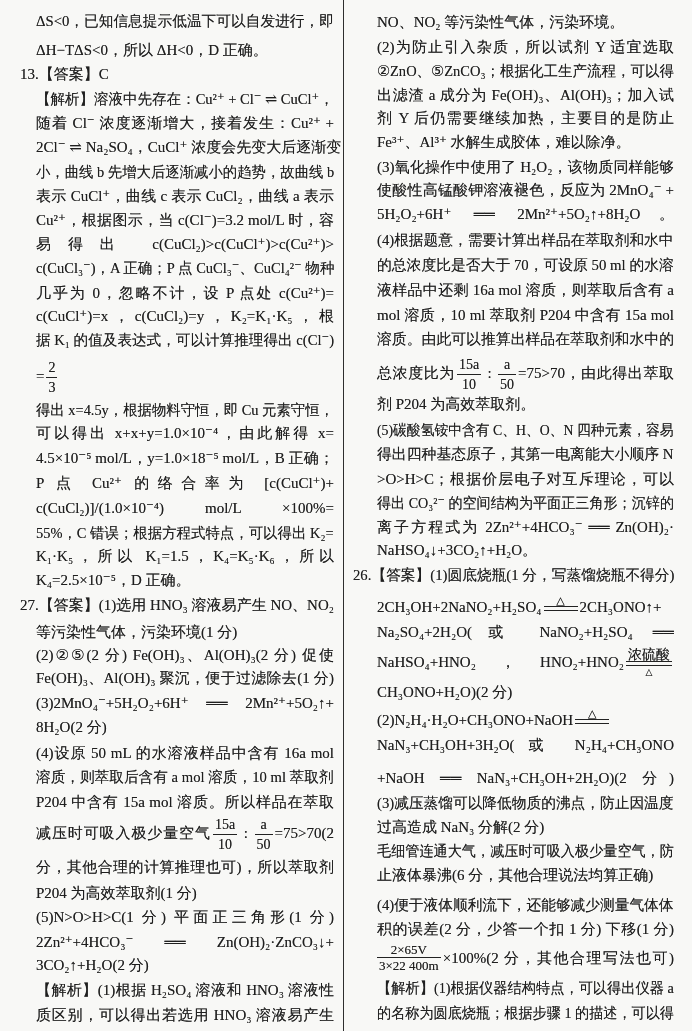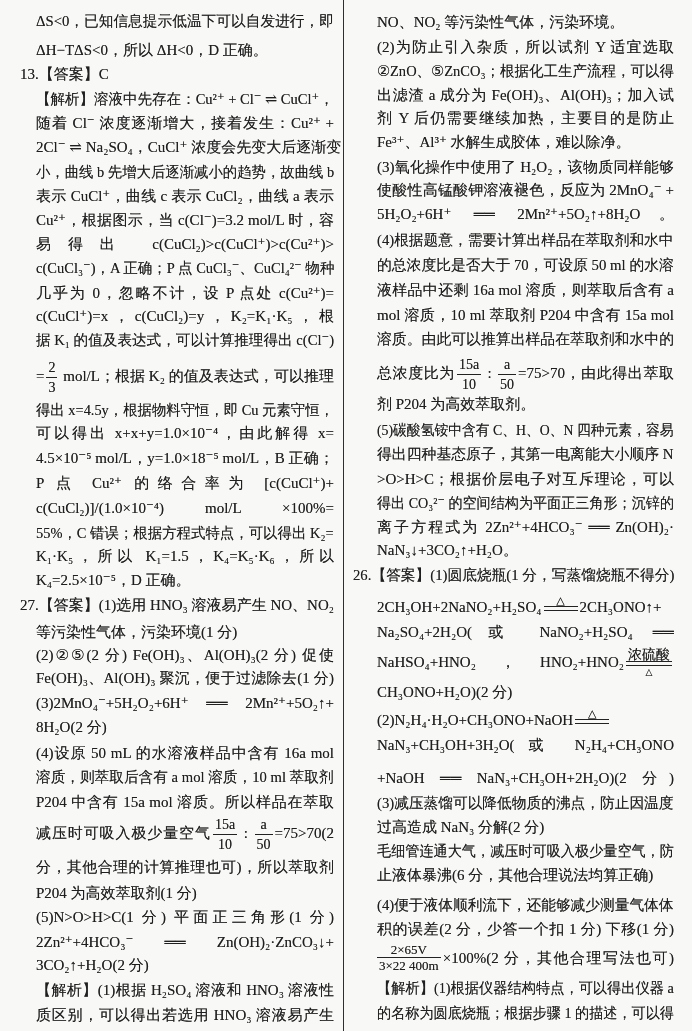--- a/index.html
+++ b/index.html
@@ -49,21 +49,21 @@
     <div class="line L j" style="top:111px">随着 Cl⁻ 浓度逐渐增大，接着发生：Cu²⁺ +</div>
     <div class="line L j" style="top:135px">2Cl⁻ ⇌ Na₂SO₄，CuCl⁺ 浓度会先变大后逐渐变</div>
     <div class="line L j" style="top: 160px; transform: scaleX(0.958199);">小，曲线 b 先增大后逐渐减小的趋势，故曲线 b</div>
     <div class="line L j" style="top:184px">表示 CuCl⁺，曲线 c 表示 CuCl₂，曲线 a 表示</div>
     <div class="line L j" style="top:208px">Cu²⁺，根据图示，当 c(Cl⁻)=3.2 mol/L 时，容</div>
     <div class="line L j" style="top:232px">易得出 c(CuCl₂)&gt;c(CuCl⁺)&gt;c(Cu²⁺)&gt;</div>
     <div class="line L j" style="top: 256px; transform: scaleX(0.967532);">c(CuCl₃⁻)，A 正确；P 点 CuCl₃⁻、CuCl₄²⁻ 物种</div>
     <div class="line L j" style="top:281px">几乎为 0，忽略不计，设 P 点处 c(Cu²⁺)=</div>
     <div class="line L j" style="top:304px">c(CuCl⁺)=x，c(CuCl₂)=y，K₂=K₁·K₅，根</div>
     <div class="line L j" style="top: 328px; transform: scaleX(0.973856);">据 K₁ 的值及表达式，可以计算推理得出 c(Cl⁻)</div>
-    <div class="line L j" style="top:364px"><span>=</span><span class="frac"><span class="num">2</span><span class="den">3</span></span><span> mol/L；根据 K₂ 的值及表达式，可以推理</span></div>
+    <div class="line L j" style="top:364px"><span>=</span><span class="frac"><span class="num">2</span><span class="den">3</span></span></div>
     <div class="line L j" style="top: 398px; transform: scaleX(0.958199);">得出 x=4.5y，根据物料守恒，即 Cu 元素守恒，</div>
     <div class="line L j" style="top:421px">可以得出 x+x+y=1.0×10⁻⁴，由此解得 x=</div>
     <div class="line L j" style="top:446px">4.5×10⁻⁵ mol/L，y=1.0×18⁻⁵ mol/L，B 正确；</div>
     <div class="line L j" style="top:471px">P 点 Cu²⁺ 的络合率为 [c(CuCl⁺)+</div>
     <div class="line L j" style="top:496px">c(CuCl₂)]/(1.0×10⁻⁴) mol/L ×100%=</div>
     <div class="line L j" style="top: 521px; transform: scaleX(0.96129);">55%，C 错误；根据方程式特点，可以得出 K₂=</div>
     <div class="line L j" style="top:544px">K₁·K₅，所以 K₁=1.5，K₄=K₅·K₆，所以</div>
     <div class="line L" style="top:568px">K₄=2.5×10⁻⁵，D 正确。</div>
     <div class="line LN j" style="top:593px">27.【答案】(1)选用 HNO₃ 溶液易产生 NO、NO₂</div>
     <div class="line L" style="top:620px">等污染性气体，污染环境(1 分)</div>
@@ -99,21 +99,21 @@
     <div class="line R j" style="top:278px">液样品中还剩 16a mol 溶质，则萃取后含有 a</div>
     <div class="line R j" style="top:303px">mol 溶质，10 ml 萃取剂 P204 中含有 15a mol</div>
     <div class="line R j" style="top: 327px; transform: scaleX(0.99);">溶质。由此可以推算出样品在萃取剂和水中的</div>
     <div class="line R j" style="top:361px"><span>总浓度比为</span><span class="frac"><span class="num">15a</span><span class="den">10</span></span><span> : </span><span class="frac"><span class="num">a</span><span class="den">50</span></span><span>=75&gt;70，由此得出萃取</span></div>
     <div class="line R" style="top:392px">剂 P204 为高效萃取剂。</div>
     <div class="line R j" style="top: 418px; transform: scaleX(0.919505);">(5)碳酸氢铵中含有 C、H、O、N 四种元素，容易</div>
     <div class="line R j" style="top: 442px; transform: scaleX(0.99);">得出四种基态原子，其第一电离能大小顺序 N</div>
     <div class="line R j" style="top:467px">&gt;O&gt;H&gt;C；根据价层电子对互斥理论，可以</div>
     <div class="line R j" style="top: 491px; transform: scaleX(0.939873);">得出 CO₃²⁻ 的空间结构为平面正三角形；沉锌的</div>
     <div class="line R j" style="top:515px">离子方程式为 2Zn²⁺+4HCO₃⁻ ══ Zn(OH)₂·</div>
-    <div class="line R" style="top:538px">NaN₃↓+3CO₂↑+H₂O。</div>
+    <div class="line R" style="top:538px">NaHSO₄↓+3CO₂↑+H₂O。</div>
     <div class="line RN j" style="top: 563px; transform: scaleX(0.981651);">26.【答案】(1)圆底烧瓶(1 分，写蒸馏烧瓶不得分)</div>
     <div class="line R j" style="top:595px"><span>2CH₃OH+2NaNO₂+H₂SO₄</span><span class="cond"><span class="ct">△</span><span class="cbar"></span><span class="cb"></span></span><span>2CH₃ONO↑+</span></div>
     <div class="line R j" style="top:620px">Na₂SO₄+2H₂O(或 NaNO₂+H₂SO₄ ══</div>
     <div class="line R j" style="top:650px"><span>NaHSO₄+HNO₂，HNO₂+HNO₂</span><span class="cond" style="min-width:46px"><span class="ct" style="font-size:14px">浓硫酸</span><span class="cbar"></span><span class="cb">△</span></span><span></span></div>
     <div class="line R" style="top:680px">CH₃ONO+H₂O)(2 分)</div>
     <div class="line R j" style="top:708px"><span>(2)N₂H₄·H₂O+CH₃ONO+NaOH</span><span class="cond"><span class="ct">△</span><span class="cbar"></span><span class="cb"></span></span><span></span></div>
     <div class="line R j" style="top:733px">NaN₃+CH₃OH+3H₂O(或 N₂H₄+CH₃ONO</div>
     <div class="line R j" style="top:766px">+NaOH ══ NaN₃+CH₃OH+2H₂O)(2 分)</div>
     <div class="line R j" style="top: 791px; transform: scaleX(0.980198);">(3)减压蒸馏可以降低物质的沸点，防止因温度</div>
     <div class="line R" style="top:815px">过高造成 NaN₃ 分解(2 分)</div>

